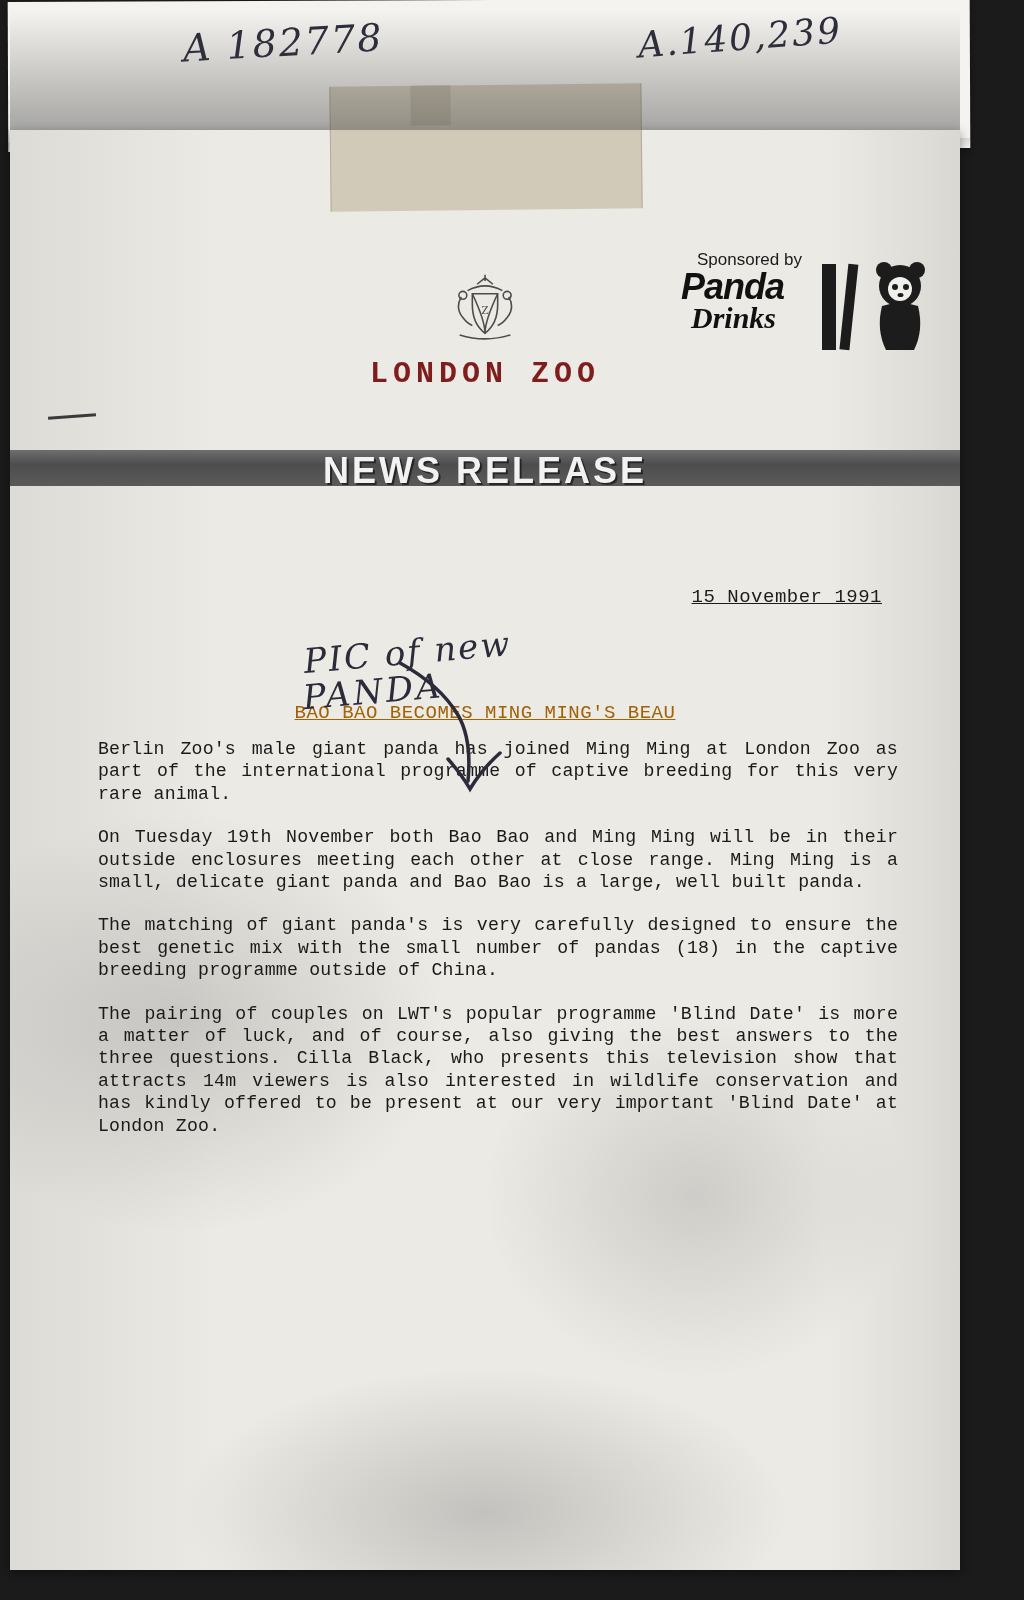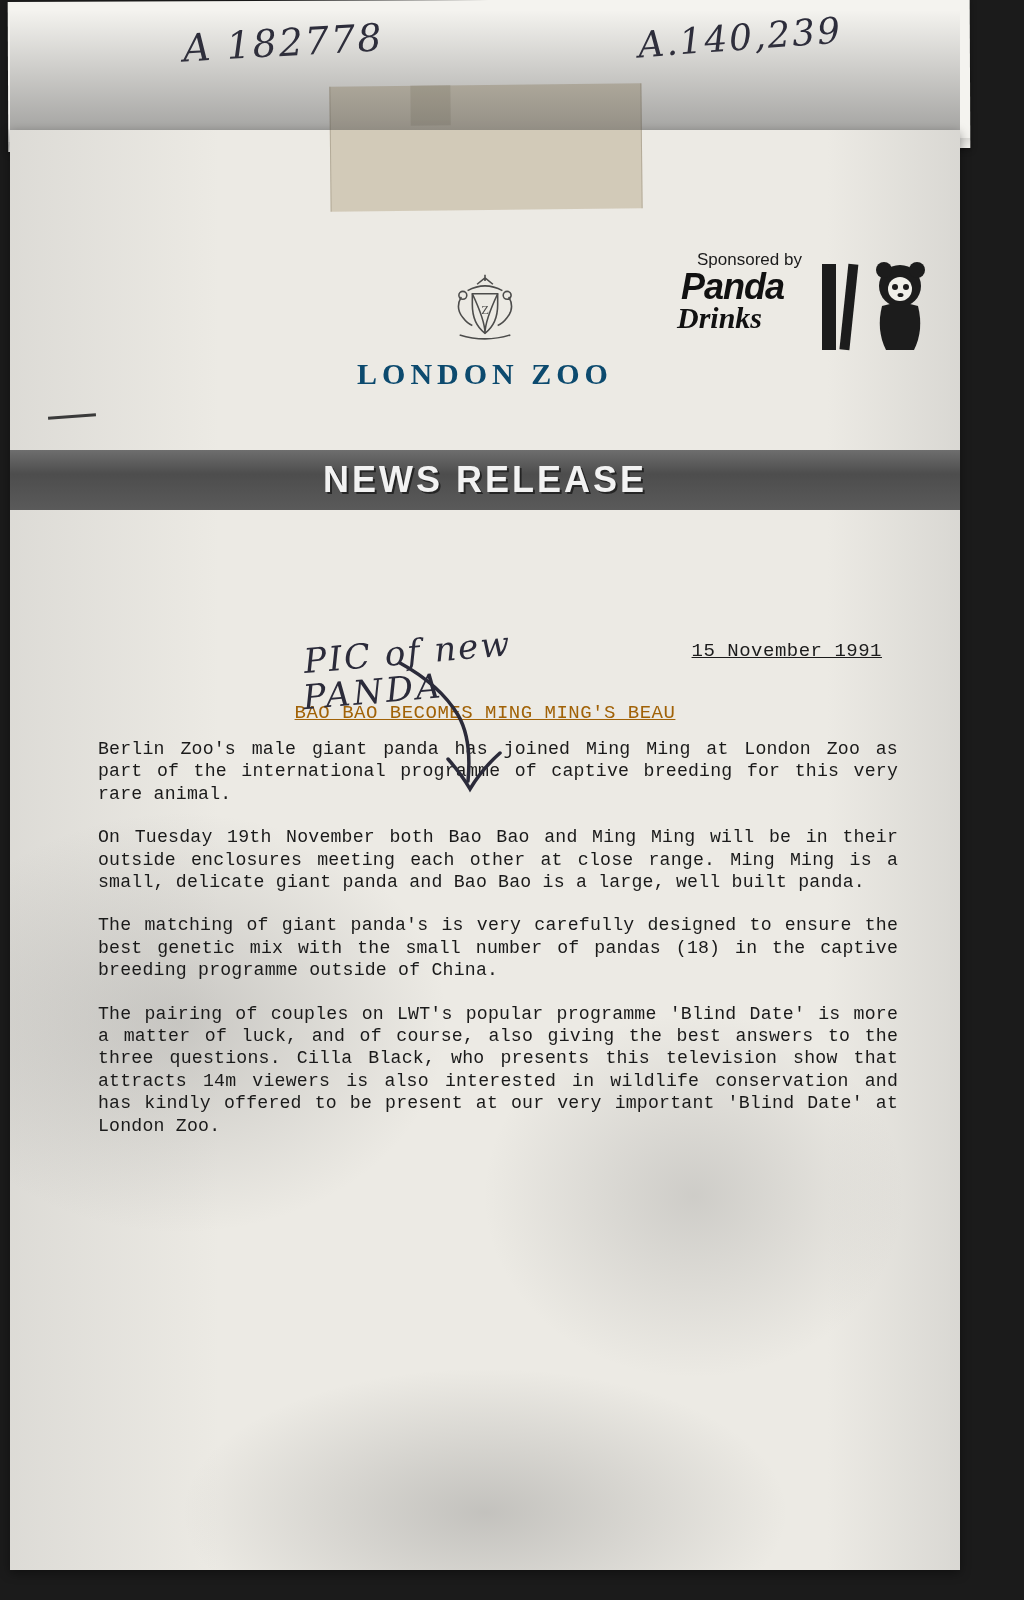--- a/index.html
+++ b/index.html
@@ -145,25 +145,25 @@
     top: 140px;
     text-align: center;
   }
   .crest {
     width: 96px;
     height: 76px;
     margin: 0 auto 6px auto;
     opacity: 0.82;
   }
   .zoo-title {
-    font-family: Liberation Serif, serif;
+    font-family: Liberation Mono, monospace;
     font-weight: bold;
     font-size: 30px;
     letter-spacing: 5px;
-    color: #0c4a6e;
+    color: #7f1d1d;
   }
 
   
   .sponsor {
     position: absolute;
     right: 28px;
     top: 120px;
     width: 255px;
     height: 110px;
   }
@@ -183,54 +183,54 @@
     color: #111;
     margin-left: 4px;
   }
   .drinks-word {
     font-family: "Liberation Serif", serif;
     font-weight: bold;
     font-style: italic;
     font-size: 30px;
     line-height: 0.95;
     color: #111;
+    margin-left: 14px;
   }
   .panda-art {
     position: absolute;
     right: 0;
     top: 6px;
     width: 110px;
     height: 100px;
   }
 
   
   .banner {
     position: absolute;
     left: 0;
     right: 0;
     top: 320px;
-    height: 60px;
+    height: 36px;
     background: linear-gradient(to bottom, #6e6e6e, #4d4d4d 40%, #5a5a5a);
     display: flex;
-    align-items: center;
     justify-content: center;
   }
   .banner-text {
     font-family: "Liberation Sans", sans-serif;
     font-weight: bold;
     font-size: 36px;
     letter-spacing: 3px;
     color: #f2f2f2;
     text-shadow: 2px 2px 0 rgba(0,0,0,0.55);
   }
 
   .date-line {
     position: absolute;
     right: 78px;
-    top: 510px;
+    top: 456px;
     font-size: 19px;
     color: #1c1c1c;
     text-decoration: underline;
     letter-spacing: 0.5px;
   }
 
   .headline {
     position: absolute;
     left: 0; right: 0;
     top: 572px;

